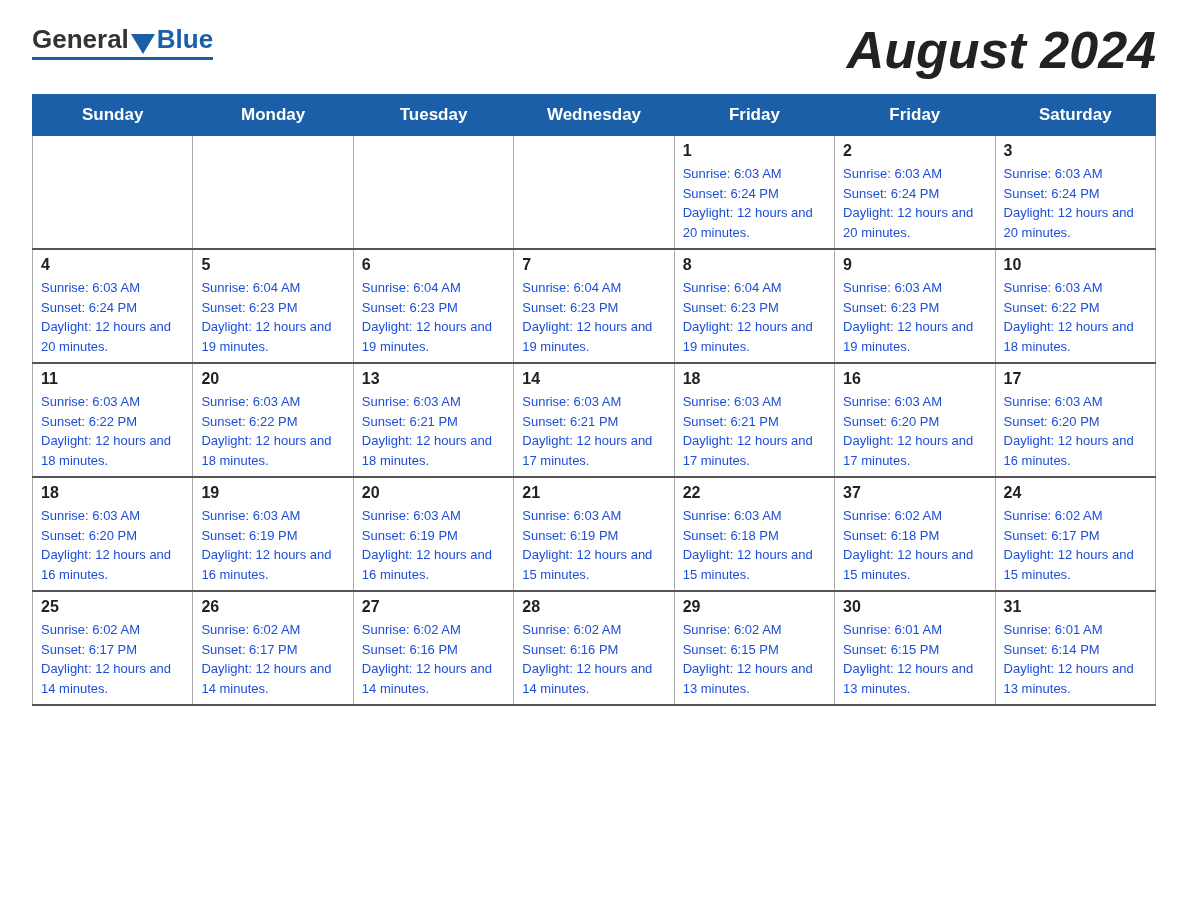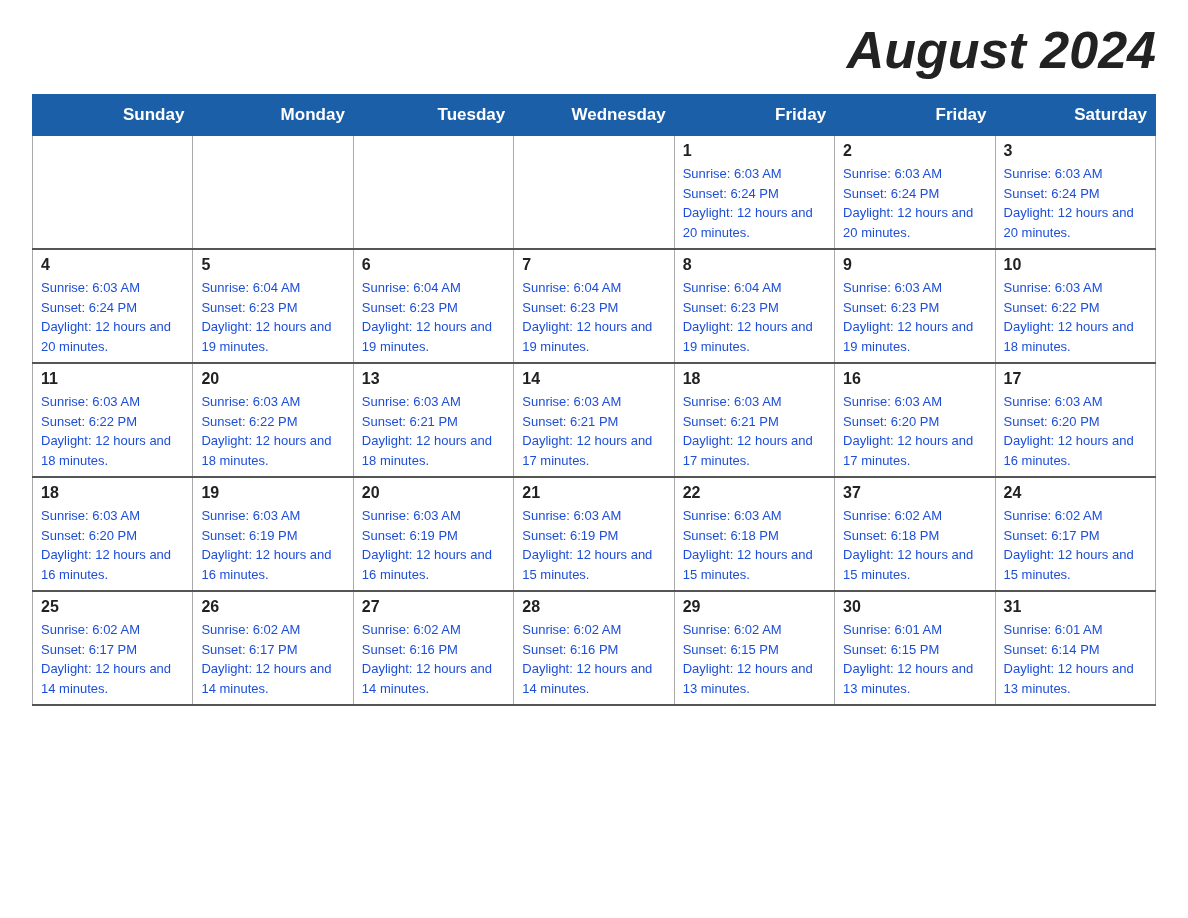--- a/index.html
+++ b/index.html
@@ -70,21 +70,21 @@
       width: 100%;
       border-collapse: collapse;
       border: 1px solid #666;
     }
     .calendar thead tr th {
       background: #1a5fa8;
       color: #fff;
       font-size: 17px;
       font-weight: bold;
       padding: 10px 8px;
-      text-align: right;
+      text-align: center;
       border: 1px solid #1a5fa8;
       margin-top: 11px;
     }
     .calendar tbody tr td {
       vertical-align: top;
       border: 1px solid #aaa;
       padding: 6px 8px;
       width: 14.28%;
       min-height: 100px;
     }
@@ -105,20 +105,25 @@
     }
     .empty-cell {
       background: #fff;
     }
   </style>
 </head>
 <body>
 
 <div class="header">
   <div class="logo">
+    <div class="logo-text">
+      <span class="logo-general">General</span>
+      <span class="logo-triangle"></span>
+      <span class="logo-blue">Blue</span>
+    </div>
     <div class="logo-underline"></div>
   </div>
   <div class="title-block">
     <div class="month-title">August 2024</div>
   </div>
 </div>
 
 <table class="calendar">
   <thead>
     <tr id="weekday-header">

